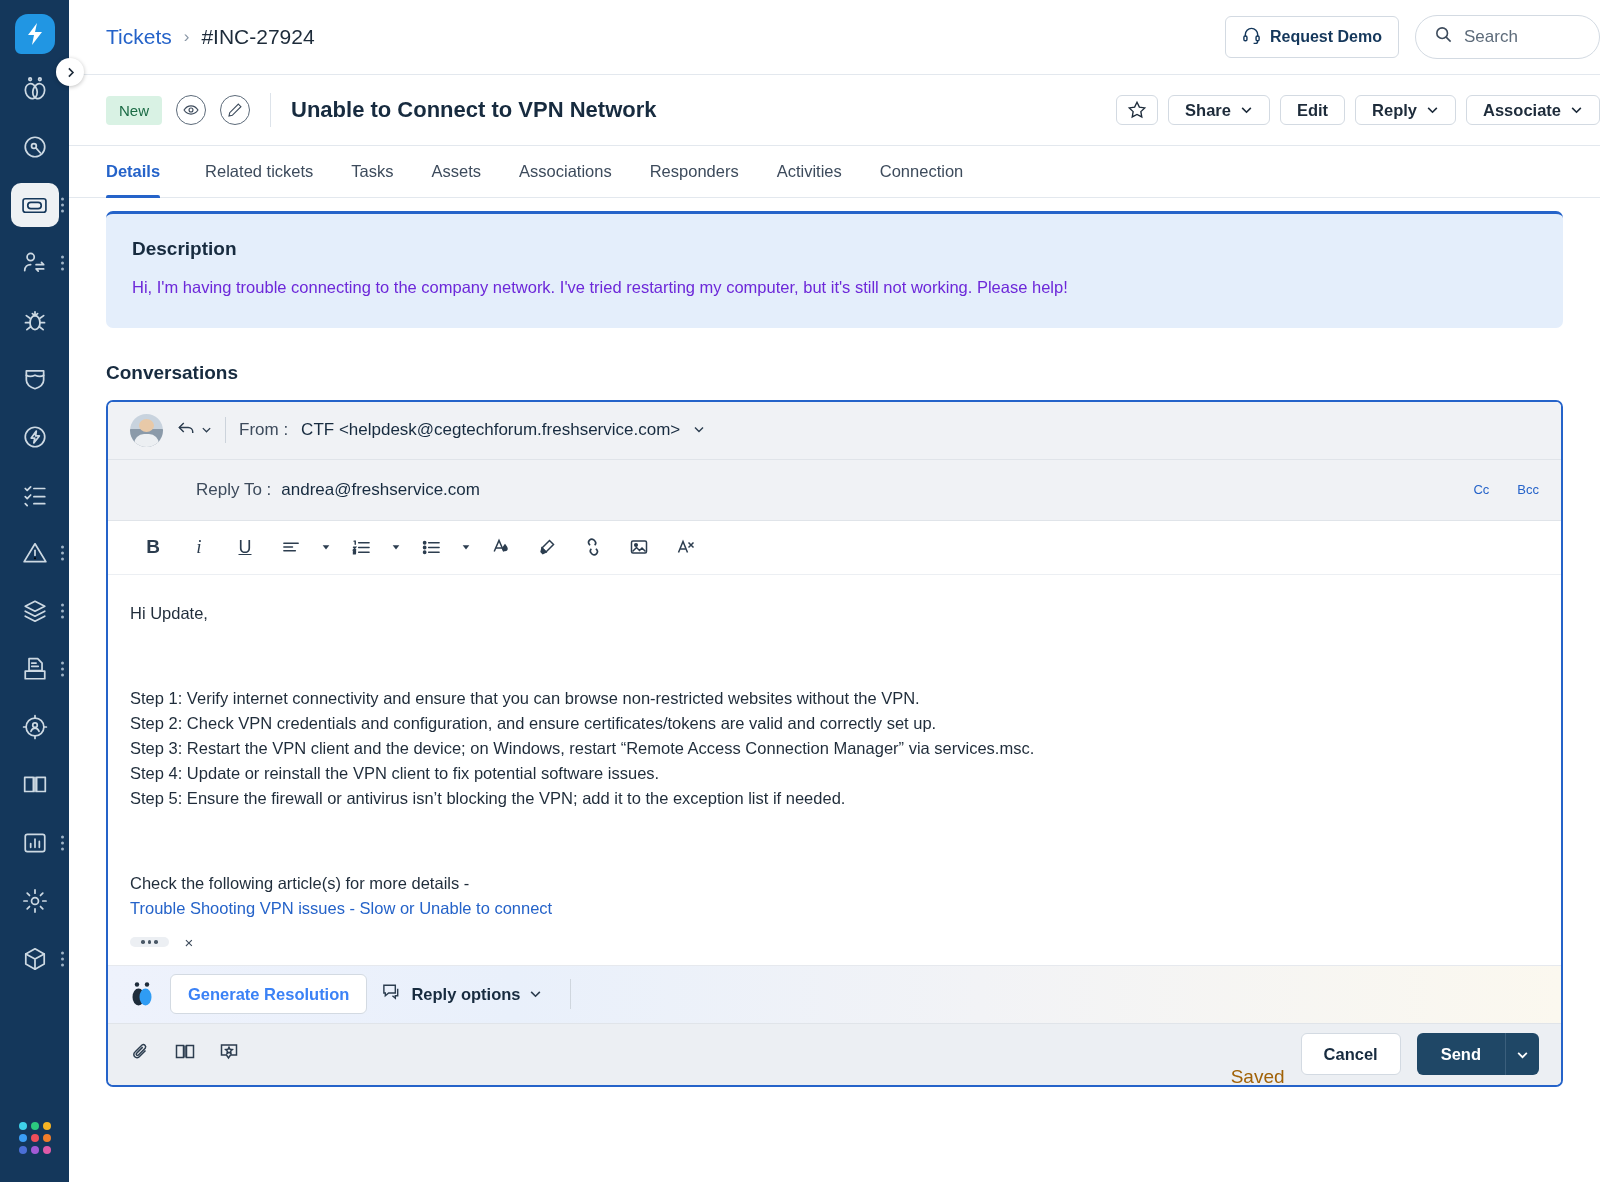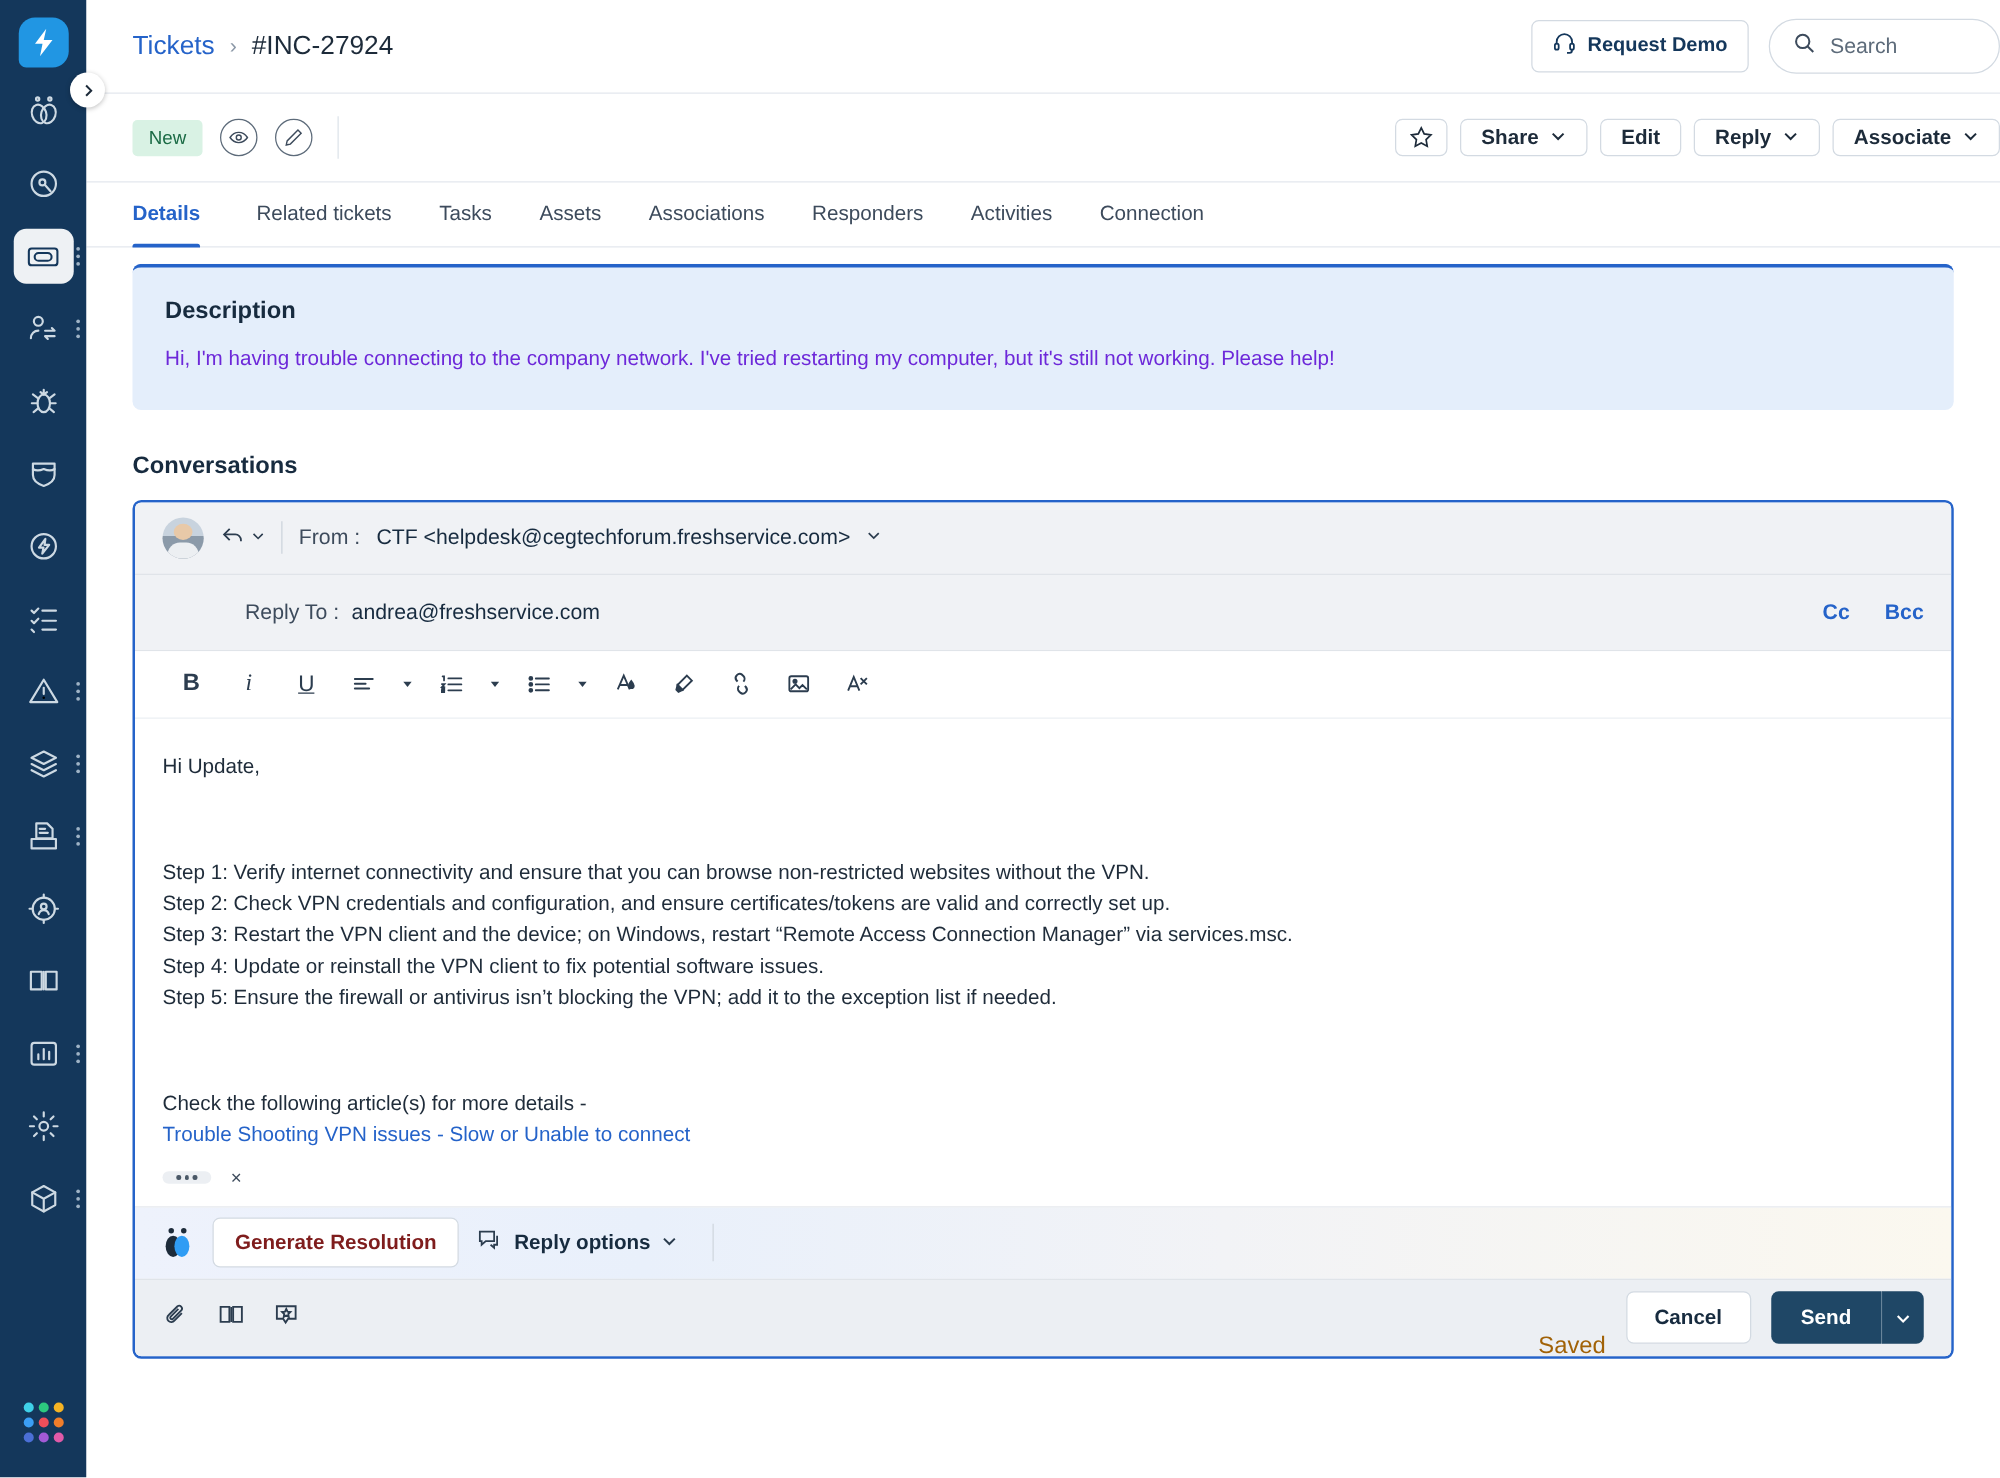--- a/index.html
+++ b/index.html
@@ -150,21 +150,21 @@
   .comp-from .vline { width: 1px; height: 26px; background: #ccd3db; }
   .lbl { font-size: 17px; color: #3d4b5c; }
   .val { font-size: 17px; color: #172b3f; }
 
   .comp-replyto {
     height: 61px; background: #f0f2f5; display: flex; align-items: center;
     padding: 0 22px 0 22px; gap: 10px; border-bottom: 1px solid #e0e4e9;
   }
   .rt-pad { width: 56px; flex: 0 0 56px; }
   .ccbcc { margin-left: auto; display: flex; gap: 28px; }
-  .ccbcc span { color: #2563c9; font-size: 17px; font-weight: bold; }
+  .ccbcc span { color: #2563c9; font-size: 13px; }
 
   .comp-toolbar {
     height: 54px; display: flex; align-items: center; gap: 0;
     padding-left: 22px; border-bottom: 1px solid #eceff3; background: #fff;
   }
   .tb { width: 46px; height: 40px; display: flex; align-items: center; justify-content: center; color: #2c3d4f; }
   .tb-caret { width: 24px; height: 40px; display: flex; align-items: center; justify-content: center; }
 
   .comp-body { padding: 26px 22px 0 22px; min-height: 330px; }
   .bd { font-size: 16.5px; color: #1f2c3a; line-height: 1.52; }
@@ -181,21 +181,21 @@
 
   .ai-bar {
     height: 58px; display: flex; align-items: center; gap: 14px; padding-left: 22px;
     background: linear-gradient(90deg,#eef2fc 0%, #e9f0fb 28%, #f2f3f6 60%, #fbf8ef 100%);
     border-top: 1px solid #e6e9ee;
   }
   .ai-logo { width: 26px; height: 26px; position: relative; }
   .btn-genres {
     background: #fff; border: 1px solid #d3dae2; border-radius: 6px;
     height: 40px; padding: 0 17px; display: flex; align-items: center;
-    font-size: 16.5px; font-weight: bold; color: #7f1d1d;
+    font-size: 16.5px; font-weight: bold; color: #3b82f6;
   }
   .reply-opt { display: flex; align-items: center; gap: 9px; font-size: 16.5px; font-weight: bold; color: #172b3f; }
   .ai-div { width: 1px; height: 30px; background: #cfd6de; margin-left: 14px; }
 
   .comp-footer {
     height: 62px; background: #eceff3; display: flex; align-items: center;
     padding: 0 22px; gap: 22px; border-top: 1px solid #e0e4e9;
   }
   .foot-right { margin-left: auto; display: flex; align-items: center; gap: 16px; }
   .saved { font-size: 19px; color: #a16207; margin-top: 46px; }
@@ -464,20 +464,21 @@
           <path d="M2.5 11S5.8 6 11 6s8.5 5 8.5 5-3.3 5-8.5 5-8.5-5-8.5-5z"></path>
             <circle cx="11" cy="11" r="2.4"></circle>
         </svg>
       </div>
       <div class="circ-ico">
         <svg width="16" height="16" viewBox="0 0 20 20" fill="none" stroke="#3d4b5c" stroke-width="1.4">
           <path d="M14.2 2.6l3.2 3.2L6.6 16.6l-4.1.9.9-4.1z"></path>
         </svg>
       </div>
       <div class="vdiv"></div>
+      <div class="subject">Unable to Connect to VPN Network</div>
 
       <div class="subjbar-right">
         <div class="obtn sq">
           <svg width="20" height="20" viewBox="0 0 22 22" fill="none" stroke="#1d2b3a" stroke-width="1.5">
             <path d="M11 2.5l2.6 5.3 5.9.85-4.25 4.15 1 5.85L11 15.9l-5.25 2.75 1-5.85L2.5 8.65l5.9-.85z"></path>
           </svg>
         </div>
         <div id="ticket-action-buttons" style="display:flex;gap:10px">
             <div class="obtn">
               <span>Share</span>

